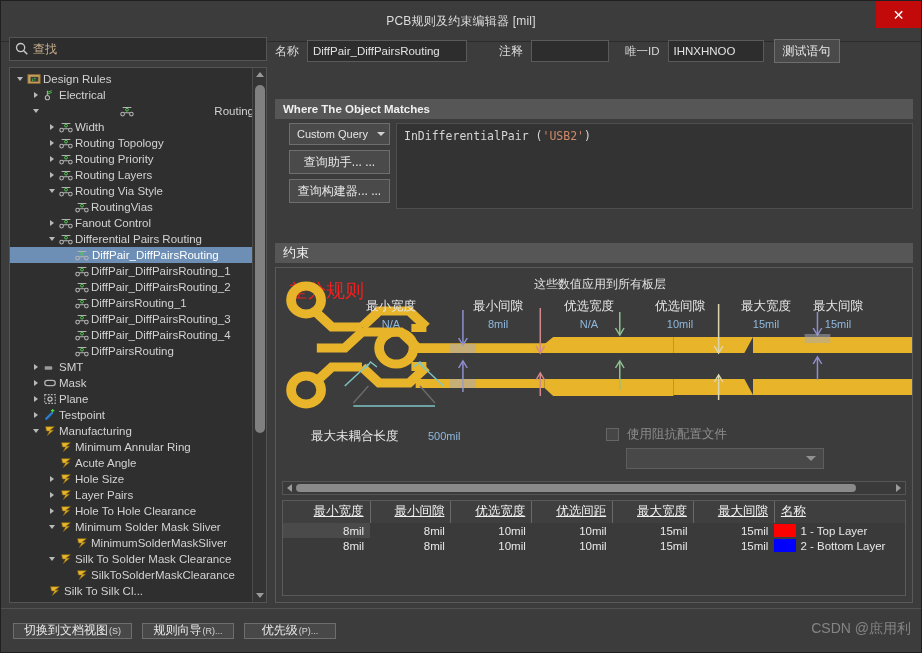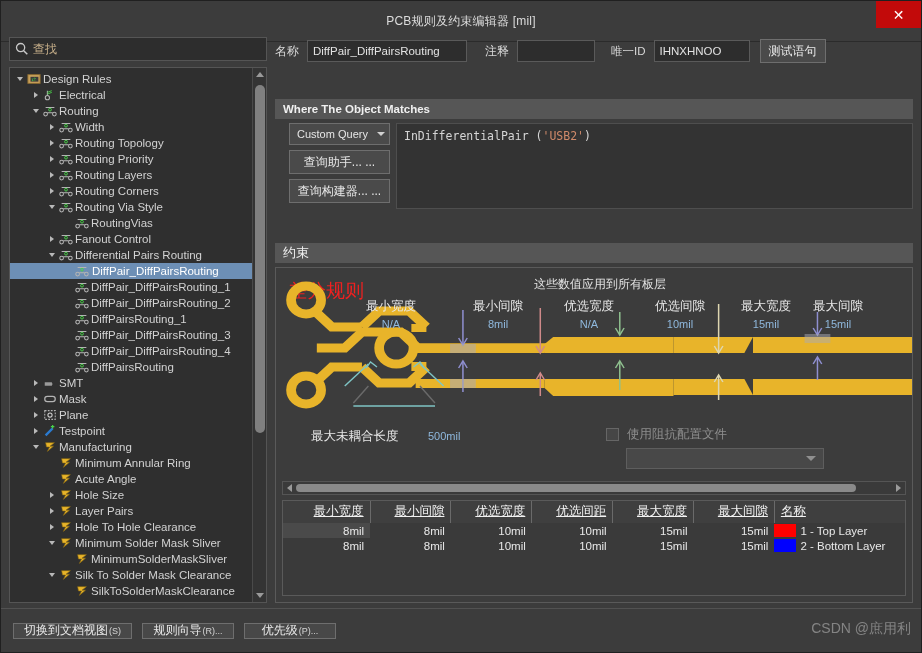--- a/index.html
+++ b/index.html
@@ -374,21 +374,21 @@
               <div class="ticon">
                 <svg viewBox="0 0 16 16" width="14" height="14">
                   <circle cx="5" cy="11" r="2.4" fill="none" stroke="#b4b4b4" stroke-width="1.2"></circle>
                   <line x1="5" y1="8.6" x2="5" y2="3" stroke="#b4b4b4" stroke-width="1.2"></line>
                   <line x1="5" y1="5" x2="10" y2="3" stroke="#4ad24a" stroke-width="1.2"></line>
                   <line x1="5" y1="7" x2="10" y2="5" stroke="#4ad24a" stroke-width="1.2"></line>
                 </svg>
               </div>
               <div class="tlabel">Electrical</div>
             </div>
-            <div class="tnode" style="padding-left: 20px;">
+            <div class="tnode" style="padding-left: 20px; justify-content: space-between;">
               <div class="twist">
                 <div class="arrow-d"></div>
               </div>
               <div class="ticon">
                 <svg viewBox="0 0 16 16" width="14" height="14">
                   <circle cx="3" cy="11.5" r="2.1" fill="none" stroke="#b4b4b4" stroke-width="1.2"></circle>
                   <circle cx="13" cy="11.5" r="2.1" fill="none" stroke="#b4b4b4" stroke-width="1.2"></circle>
                   <line x1="5" y1="10" x2="11" y2="10" stroke="#b4b4b4" stroke-width="1.2"></line>
                   <line x1="3" y1="4" x2="13" y2="4" stroke="#b4b4b4" stroke-width="1.2"></line>
                   <circle cx="8" cy="6.5" r="1.6" fill="none" stroke="#4ad24a" stroke-width="1.1"></circle>
@@ -448,35 +448,20 @@
               <div class="ticon">
                 <svg viewBox="0 0 16 16" width="14" height="14">
                   <circle cx="3" cy="11.5" r="2.1" fill="none" stroke="#b4b4b4" stroke-width="1.2"></circle>
                   <circle cx="13" cy="11.5" r="2.1" fill="none" stroke="#b4b4b4" stroke-width="1.2"></circle>
                   <line x1="5" y1="10" x2="11" y2="10" stroke="#b4b4b4" stroke-width="1.2"></line>
                   <line x1="3" y1="4" x2="13" y2="4" stroke="#b4b4b4" stroke-width="1.2"></line>
                   <circle cx="8" cy="6.5" r="1.6" fill="none" stroke="#4ad24a" stroke-width="1.1"></circle>
                 </svg>
               </div>
               <div class="tlabel">Routing Layers</div>
-            </div>
-            <div class="tnode" style="padding-left: 36px;">
-              <div class="twist">
-                <div class="arrow-r"></div>
-              </div>
-              <div class="ticon">
-                <svg viewBox="0 0 16 16" width="14" height="14">
-                  <circle cx="3" cy="11.5" r="2.1" fill="none" stroke="#b4b4b4" stroke-width="1.2"></circle>
-                  <circle cx="13" cy="11.5" r="2.1" fill="none" stroke="#b4b4b4" stroke-width="1.2"></circle>
-                  <line x1="5" y1="10" x2="11" y2="10" stroke="#b4b4b4" stroke-width="1.2"></line>
-                  <line x1="3" y1="4" x2="13" y2="4" stroke="#b4b4b4" stroke-width="1.2"></line>
-                  <circle cx="8" cy="6.5" r="1.6" fill="none" stroke="#4ad24a" stroke-width="1.1"></circle>
-                </svg>
-              </div>
-              <div class="tlabel">Routing Corners</div>
             </div>
             <div class="tnode" style="padding-left: 36px;">
               <div class="twist">
                 <div class="arrow-d"></div>
               </div>
               <div class="ticon">
                 <svg viewBox="0 0 16 16" width="14" height="14">
                   <circle cx="3" cy="11.5" r="2.1" fill="none" stroke="#b4b4b4" stroke-width="1.2"></circle>
                   <circle cx="13" cy="11.5" r="2.1" fill="none" stroke="#b4b4b4" stroke-width="1.2"></circle>
                   <line x1="5" y1="10" x2="11" y2="10" stroke="#b4b4b4" stroke-width="1.2"></line>
@@ -790,21 +775,21 @@
         </div>
       </div>
     </div>
 
     <div id="right-panel">
 
       <div id="form-row">
         <div class="flabel">名称</div>
         <div class="finput" style="width:160px;margin-left:8px;">DiffPair_DiffPairsRouting</div>
 
-        <div class="flabel" style="margin-left:18px;">注释</div>
+        <div class="flabel" style="margin-left:32px;">注释</div>
         <div class="finput" style="width:78px;margin-left:8px;"></div>
 
         <div class="flabel" style="margin-left:16px;font-size:11.5px;">唯一ID</div>
         <div class="finput" style="width:96px;margin-left:8px;">IHNXHNOO</div>
 
         <div class="btn" style="width:66px;height:24px;margin-left:10px;">测试语句</div>
       </div>
 
       <div class="section-bar">Where The Object Matches</div>
 

